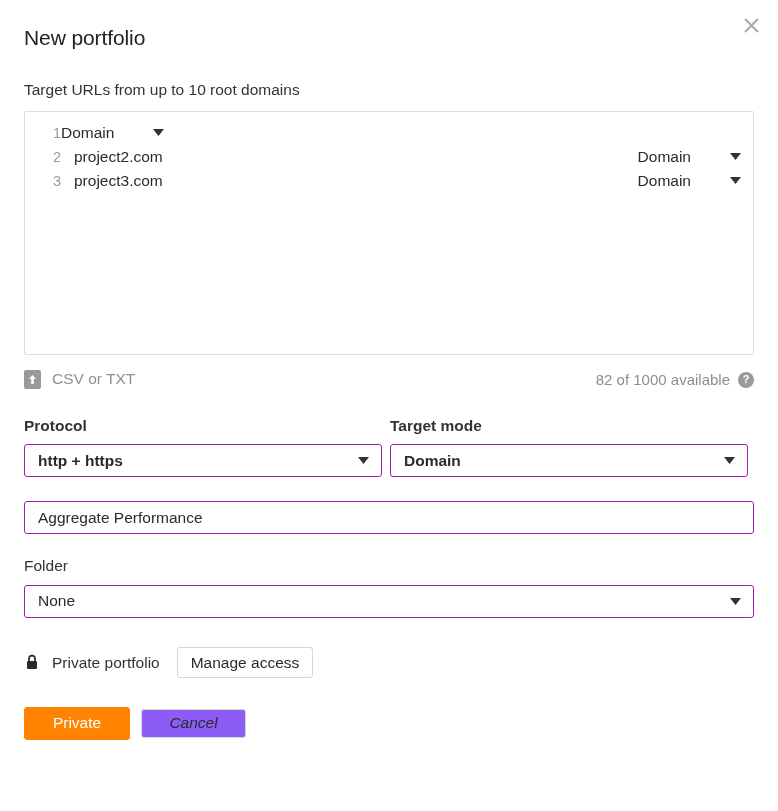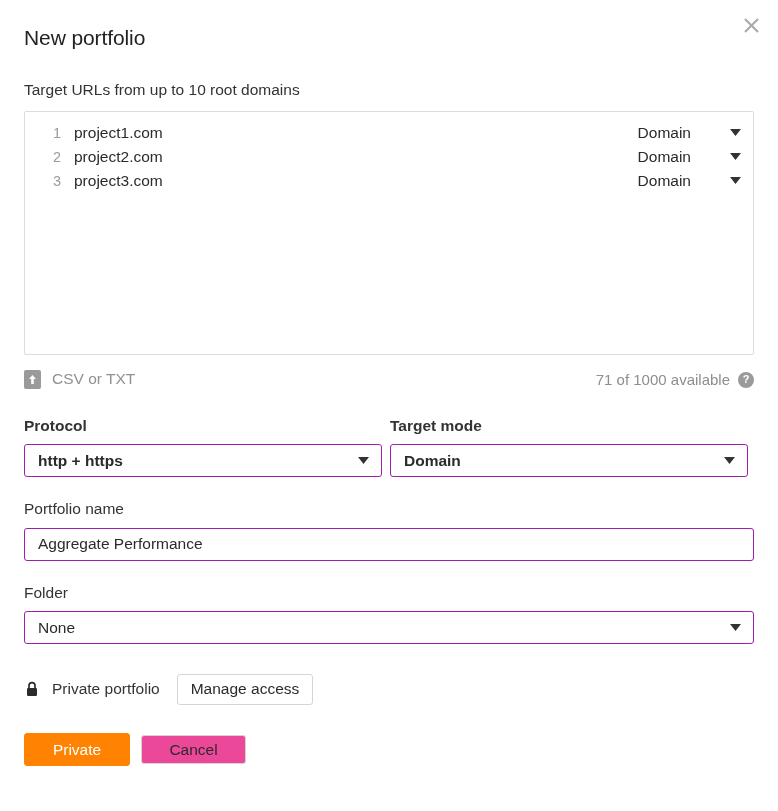--- a/index.html
+++ b/index.html
@@ -250,31 +250,32 @@
     cursor: pointer;
     display: flex;
     align-items: center;
     justify-content: center;
     padding: 0 16px;
   }
   .btn-secondary {
     margin-left: 11px;
     height: 29px;
     min-width: 105px;
-    background: #ec4899;
+    background: #8b5cf6;
     border: 1px solid #d5d5d5;
     border-radius: 3px;
     color: #2b2b2b;
     font-family: "Liberation Sans", sans-serif;
     font-size: 15.5px;
     cursor: pointer;
     display: flex;
     align-items: center;
     justify-content: center;
     padding: 0 16px;
+    font-style: italic;
   }
 </style>
 </head>
 <body>
 
 <div class="dialog">
 
   <div class="close-btn">
     <svg width="17" height="17" viewBox="0 0 17 17" aria-hidden="true">
       <path d="M2 2 L15 15 M15 2 L2 15" stroke="#a9a9a9" stroke-width="2.1" stroke-linecap="butt" fill="none"></path>
@@ -282,21 +283,20 @@
   </div>
 
   <h1 class="dialog-title">New portfolio</h1>
 
   <div class="field-label label-urls">Target URLs from up to 10 root domains</div>
 
   <div class="url-box">
 
     <div class="url-row">
       <span class="url-num">1</span>
-      <span class="url-text">project1.com</span>
       <span class="url-mode">Domain</span>
       <span class="url-caret">
         <svg width="11" height="7" viewBox="0 0 11 7" aria-hidden="true">
             <path d="M0 0 L11 0 L5.5 7 Z" fill="#333333"></path>
           </svg>
       </span>
     </div>
 
     <div class="url-row">
       <span class="url-num">2</span>
@@ -325,21 +325,21 @@
   <div class="upload-row">
     <div class="upload-left">
       <span class="upload-icon">
         <svg width="9" height="11" viewBox="0 0 9 11" aria-hidden="true">
           <path d="M4.5 1 L8 5 L5.8 5 L5.8 10 L3.2 10 L3.2 5 L1 5 Z" fill="#ffffff"></path>
         </svg>
       </span>
       <span class="upload-text">CSV or TXT</span>
     </div>
     <div class="upload-right">
-      <span>71 of 1000 available</span>
+      <span>82 of 1000 available</span>
       <span class="help-icon">?</span>
     </div>
   </div>
 
   <div class="row-2col">
     <div class="col">
       <span class="field-label control-label">Protocol</span>
       <div class="select">
         <span class="sel-value">http + https</span>
         <span class="sel-caret">
@@ -356,21 +356,20 @@
         <span class="sel-caret">
           <svg width="11" height="7" viewBox="0 0 11 7" aria-hidden="true">
               <path d="M0 0 L11 0 L5.5 7 Z" fill="#333333"></path>
             </svg>
         </span>
       </div>
     </div>
   </div>
 
   <div class="field-block">
-    <span class="field-label control-label">Portfolio name</span>
     <div class="text-input">
       <span>Aggregate Performance</span>
     </div>
   </div>
 
   <div class="field-block">
     <span class="field-label control-label">Folder</span>
     <div class="select">
       <span class="sel-value">None</span>
       <span class="sel-caret">

